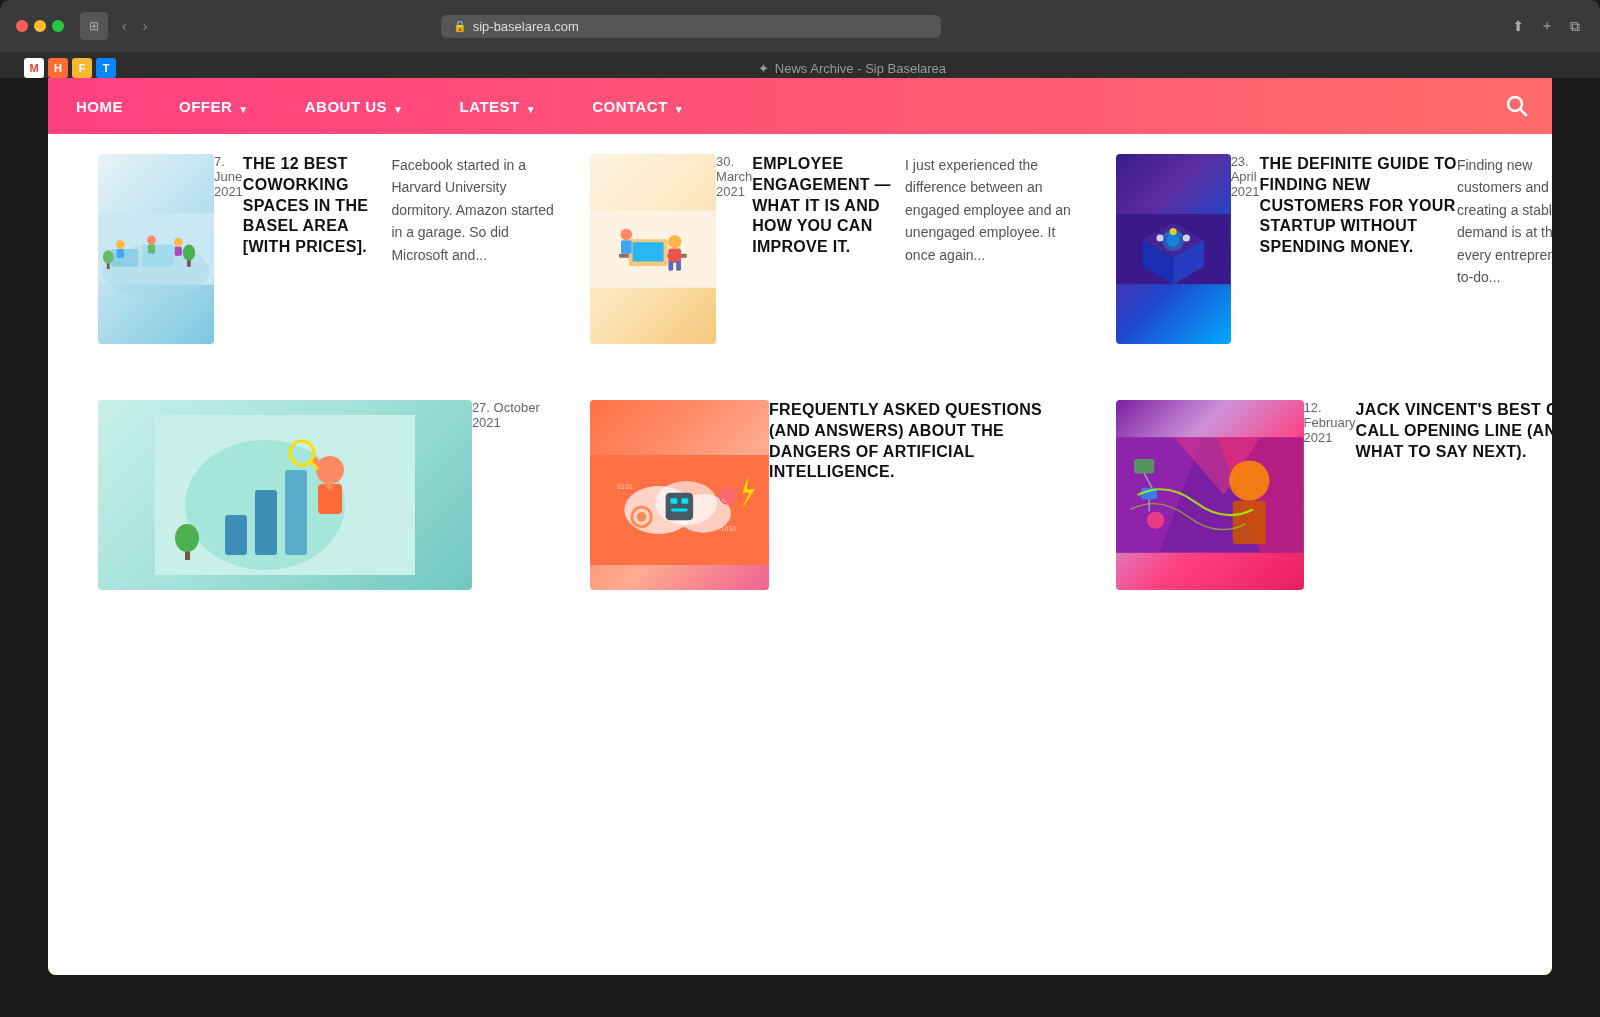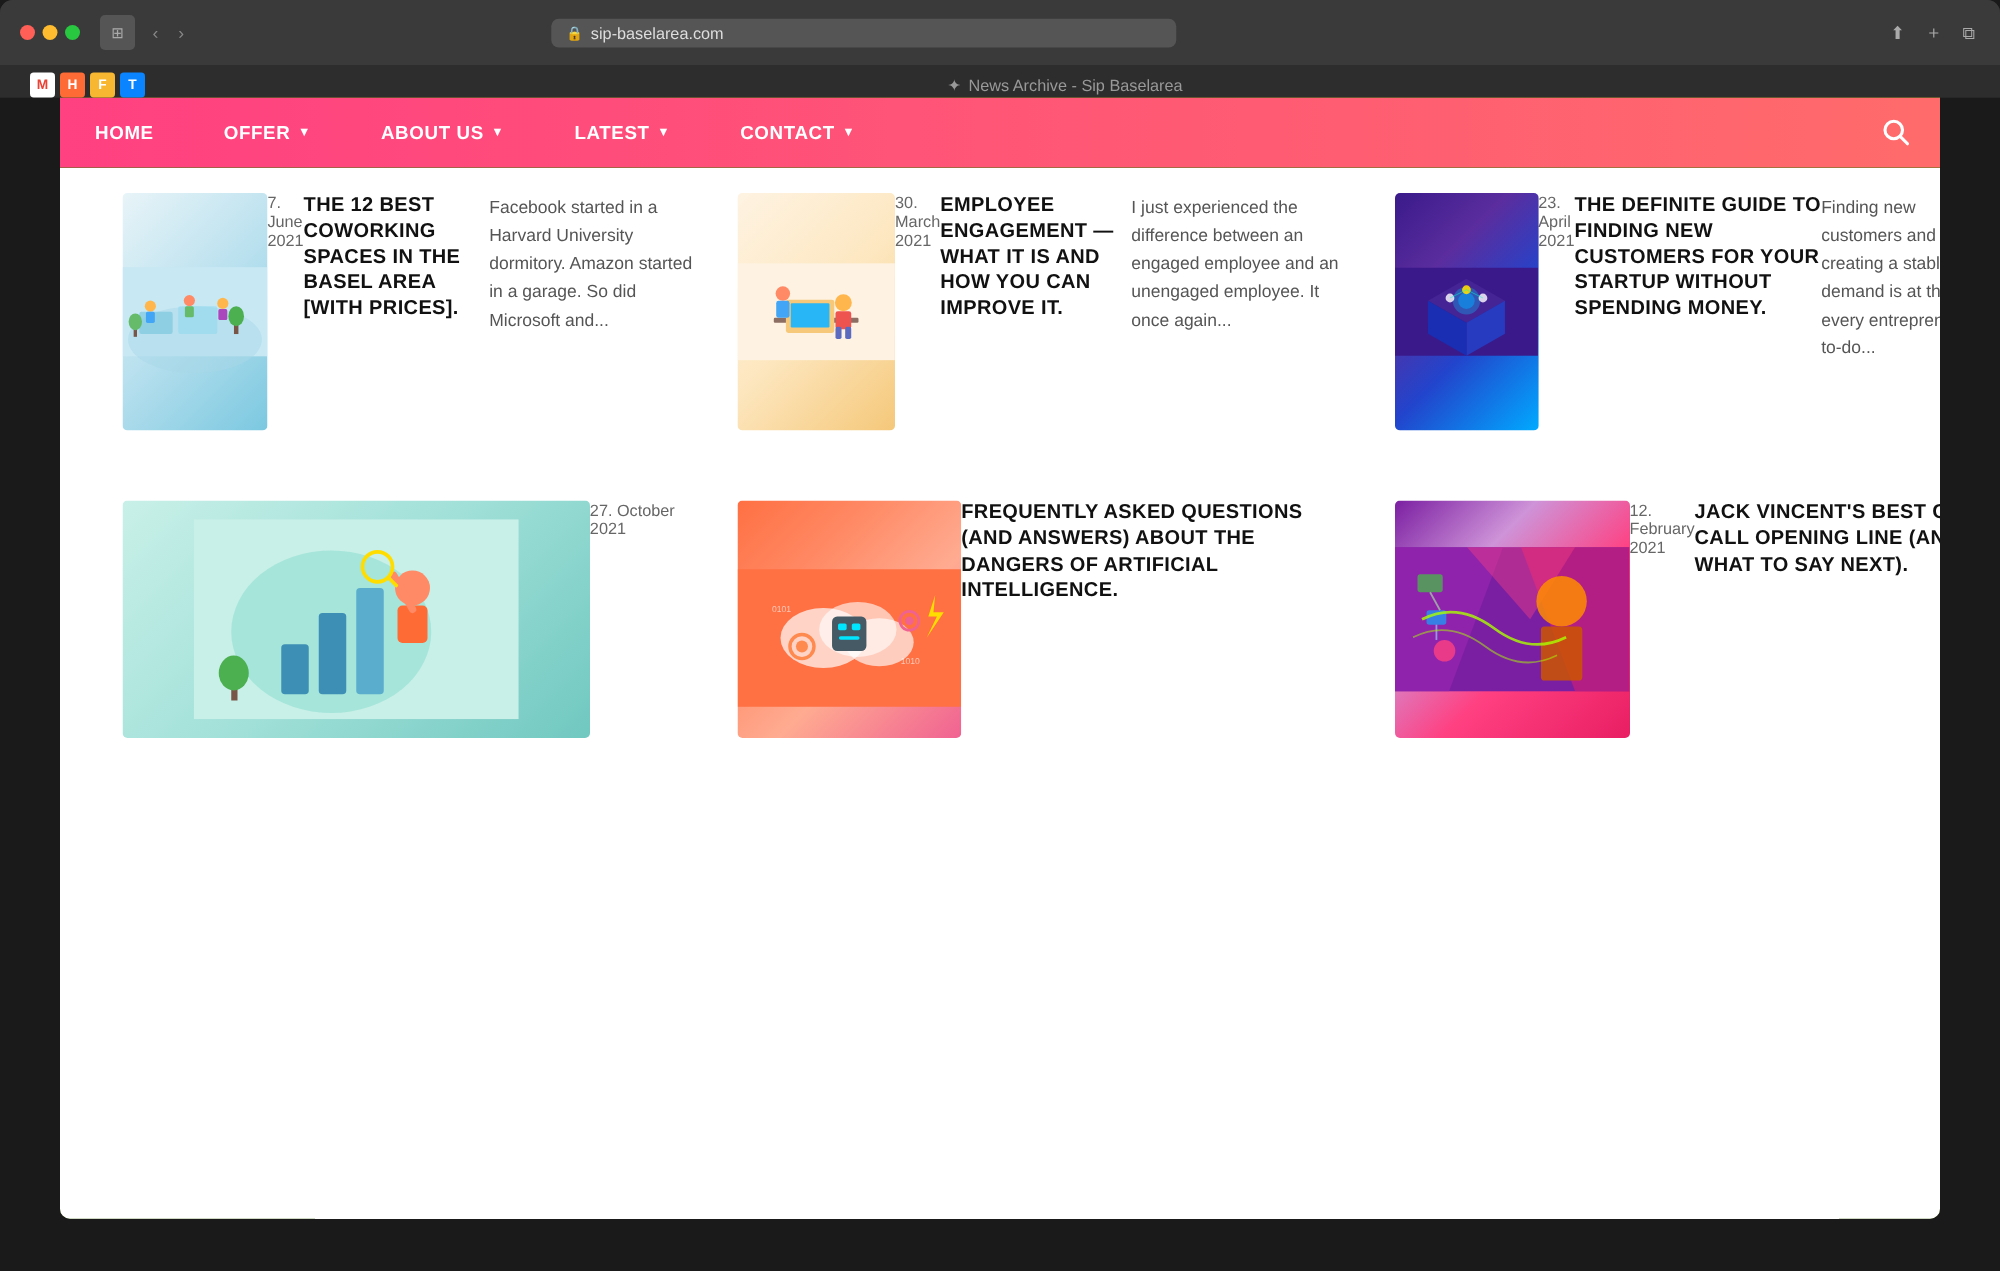--- a/index.html
+++ b/index.html
@@ -25,26 +25,26 @@
 
     .browser-tabs { background: #2d2d2d; padding: 6px 16px 0; display: flex; align-items: center; gap: 4px; }
     .ext-icons { display: flex; gap: 4px; margin-left: 8px; }
     .ext-icon { width: 20px; height: 20px; border-radius: 3px; display: flex; align-items: center; justify-content: center; font-size: 11px; font-weight: bold; }
     .ext-gmail { background: #fff; color: #EA4335; }
     .ext-h { background: #FF6B35; color: #fff; }
     .ext-f { background: #F7B731; color: #fff; }
     .ext-t { background: #0A84FF; color: #fff; }
 
     
-    .browser-window { background: #4d7c0f; margin: 0 48px; border-radius: 0 0 8px 8px; overflow: hidden; height: calc(1017px - 120px); }
+    .browser-window { background: #eab308; margin: 0 48px; border-radius: 0 0 8px 8px; overflow: hidden; height: calc(1017px - 120px); }
 
     
     .site-nav { background: linear-gradient(90deg, #ff4081, #ff6b6b); display: flex; align-items: center; padding: 0; height: 56px; }
     .nav-item { color: white; font-size: 15px; font-weight: 600; padding: 0 28px; height: 56px; display: flex; align-items: center; cursor: pointer; text-decoration: none; letter-spacing: 0.5px; }
-    .nav-dropdown { display: flex; align-items: center; gap: 6px; }
+    .nav-dropdown { display: flex; align-items: flex-end; gap: 6px; }
     .nav-arrow-down { font-size: 10px; }
     .nav-search { margin-left: auto; color: white; font-size: 20px; padding: 0 24px; height: 56px; display: flex; align-items: center; cursor: pointer; }
 
     
     .content-area { padding: 0 50px 40px; background: #fff; overflow-y: auto; height: calc(100% - 56px); }
 
     
     .articles-grid { display: grid; grid-template-columns: repeat(3, 1fr); gap: 40px 36px; padding-top: 20px; }
 
     .article-card { display: flex; flex-direction: row; }

